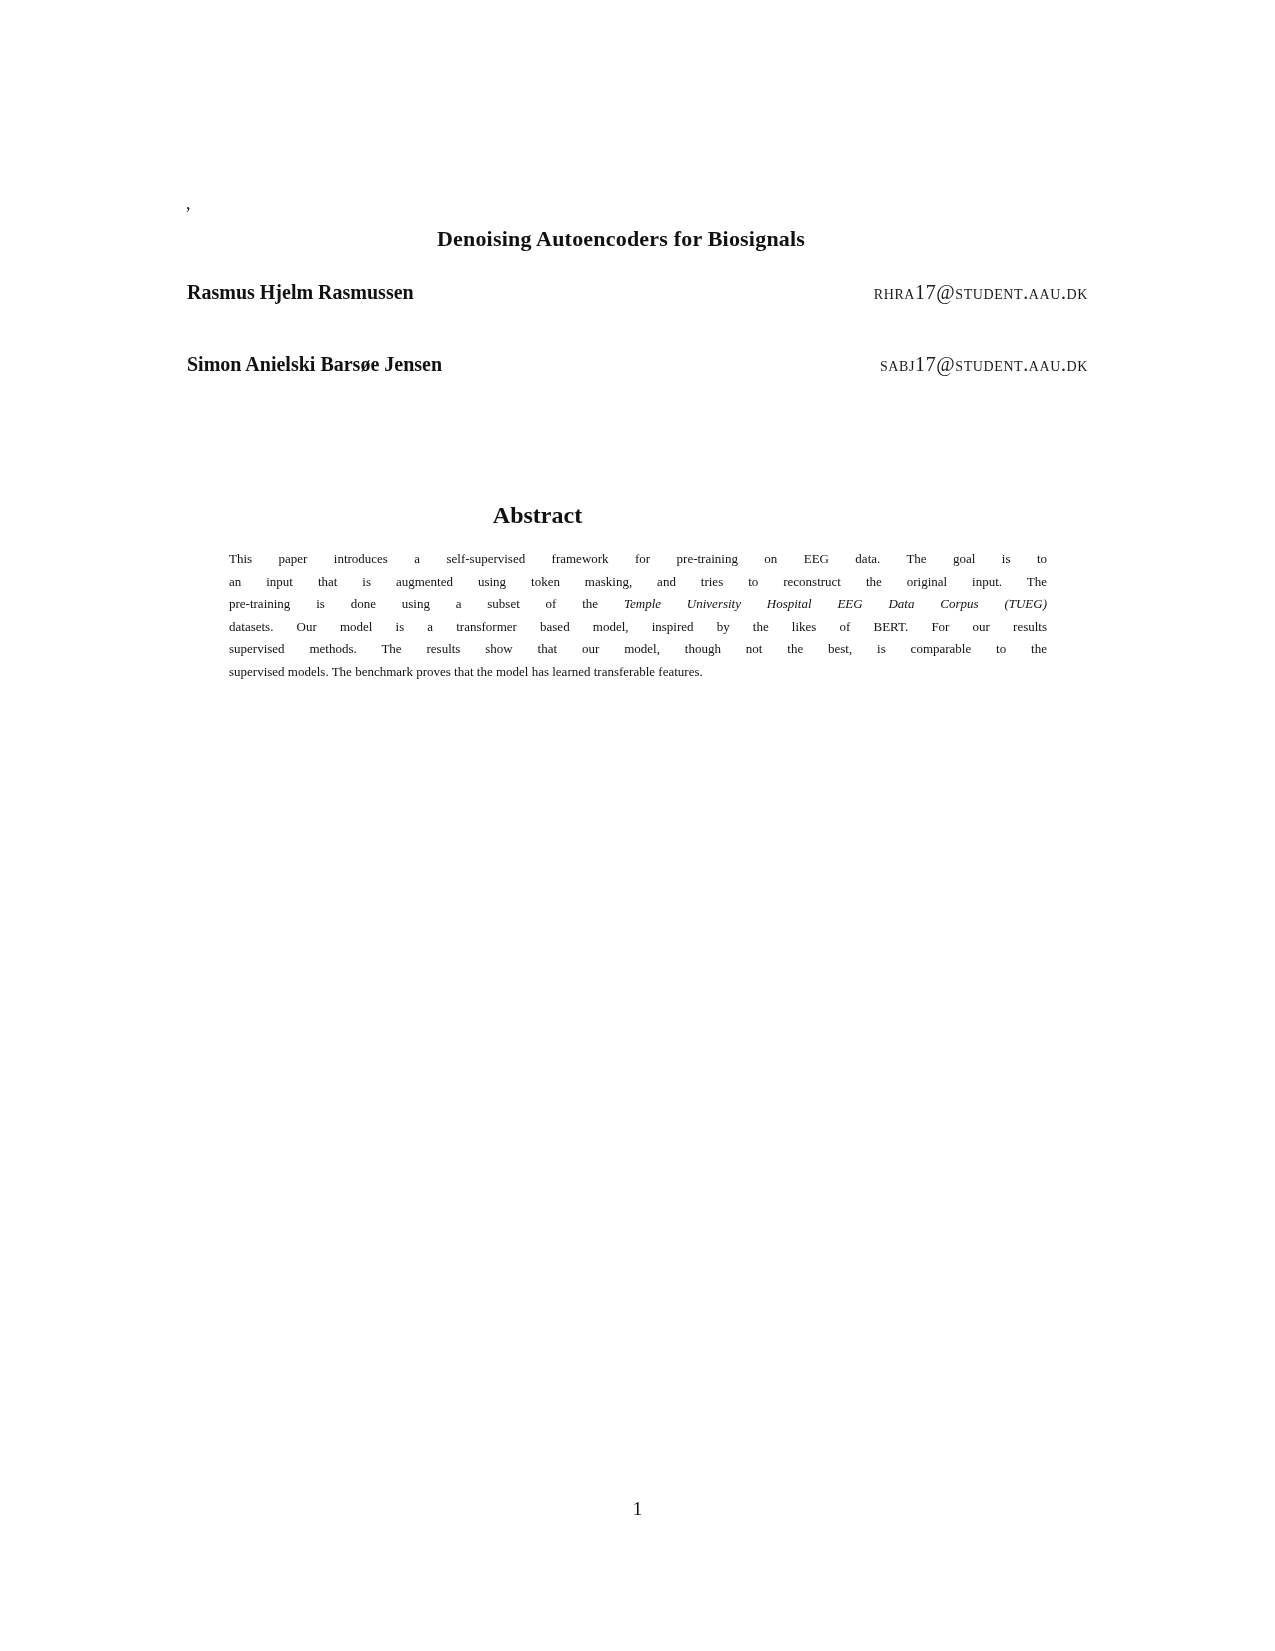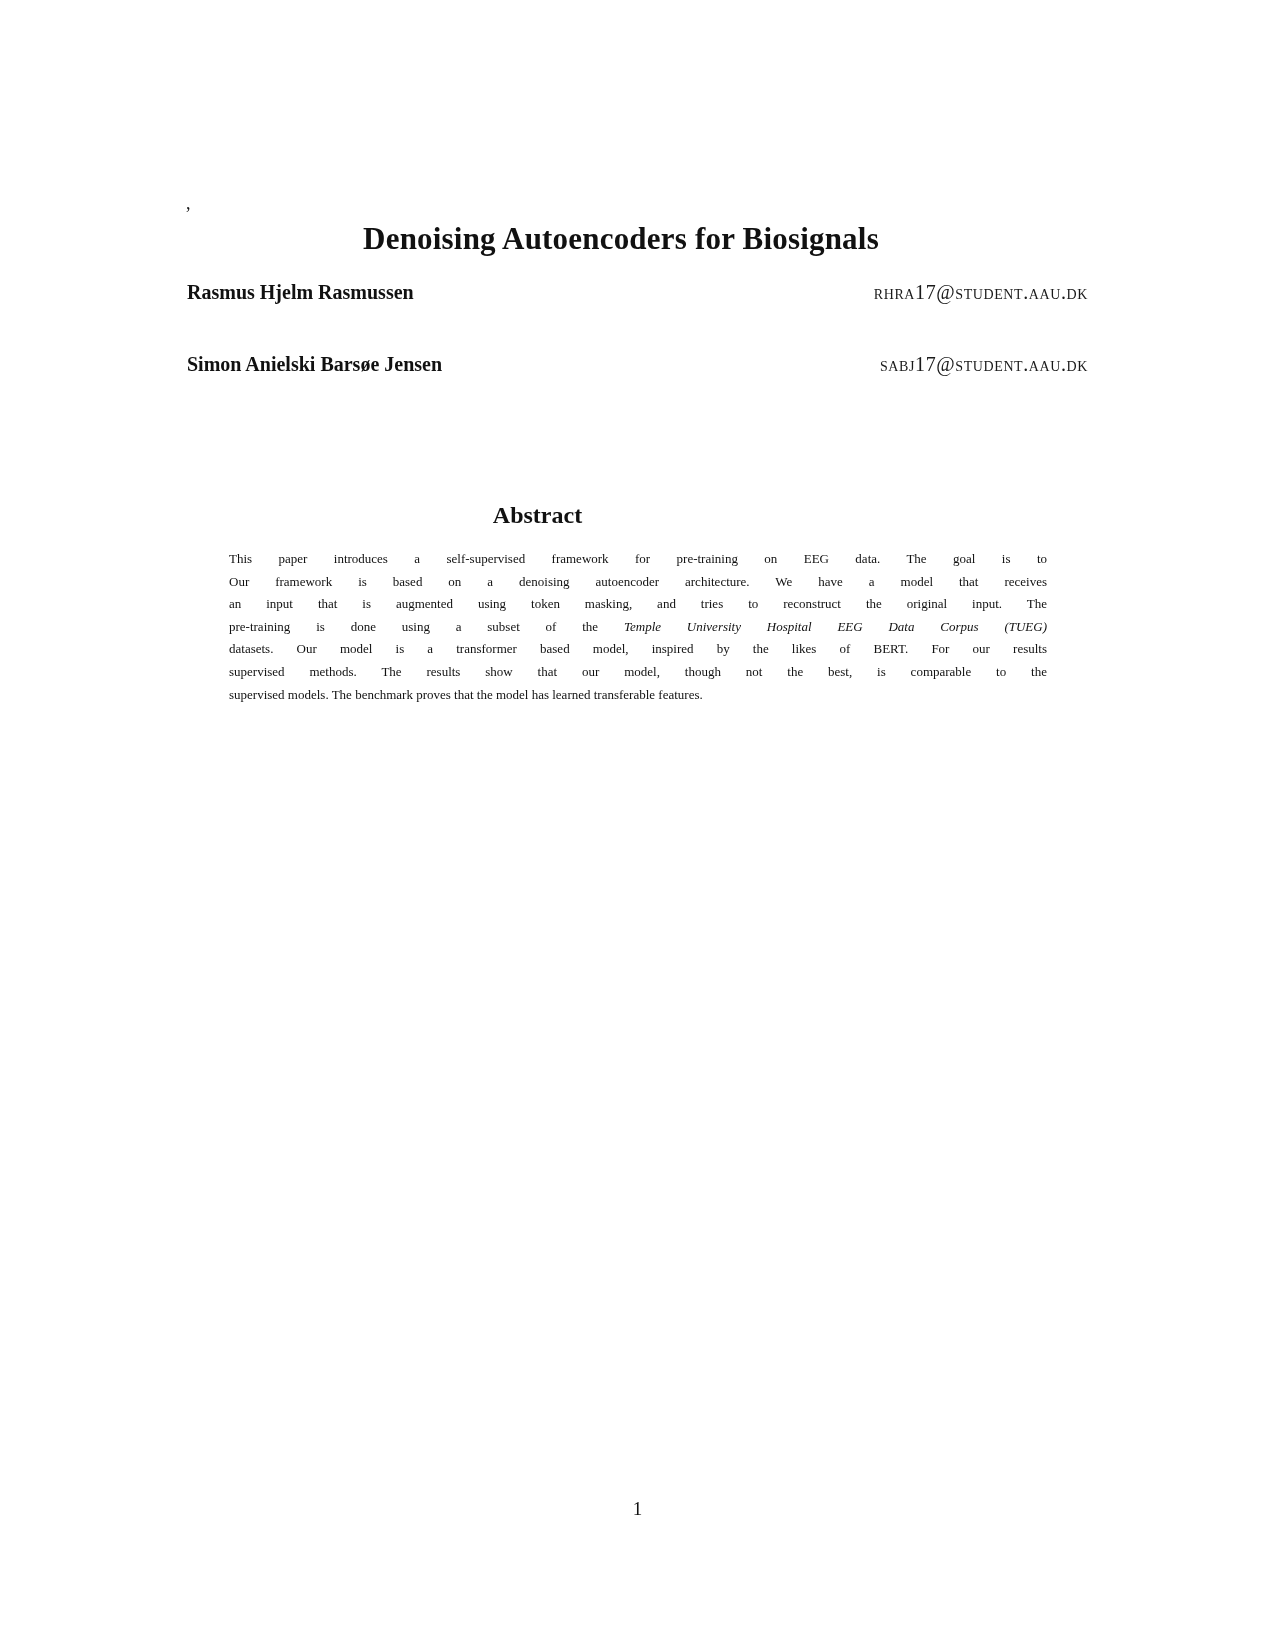--- a/index.html
+++ b/index.html
@@ -31,21 +31,21 @@
       line-height: 20px;
     }
     .title {
       position: absolute;
       left: 0;
       width: 1242px;
       top: 220px;
       text-align: center;
       font-family: "Liberation Serif", serif;
       font-weight: bold;
-      font-size: 31px;
+      font-size: 22px;
       line-height: 38px;
       letter-spacing: 0.2px;
     }
     .author-row {
       position: absolute;
       left: 187px;
       width: 901px;
       display: flex;
       justify-content: space-between;
       align-items: baseline;
@@ -130,21 +130,20 @@
 
   <div class="author-row a2">
     <span class="author-name">Simon Anielski Barsøe Jensen</span>
     <span class="author-email">SABJ17@STUDENT.AAU.DK</span>
   </div>
 
   <h2 class="abstract-heading" style="margin:0;">Abstract</h2>
 
   <div class="abstract-body">
     <span class="line"><span>This paper introduces a self-supervised framework for pre-training on EEG data.  The goal is to</span></span>
-    <span class="line"><span>Our framework is based on a denoising autoencoder architecture.  We have a model that receives</span></span>
     <span class="line"><span>an input that is augmented using token masking, and tries to reconstruct the original input.  The</span></span>
     <span class="line"><span>pre-training is done using a subset of the </span><em>Temple University Hospital EEG Data Corpus (TUEG)</em></span>
     <span class="line"><span>datasets.  Our model is a transformer based model, inspired by the likes of BERT. For our results</span></span>
     <span class="line"><span>supervised methods.  The results show that our model, though not the best, is comparable to the</span></span>
     <span class="line last"><span>supervised models.  The benchmark proves that the model has learned transferable features.</span></span>
   </div>
 
   <div class="page-number">1</div>
 
 </div>

